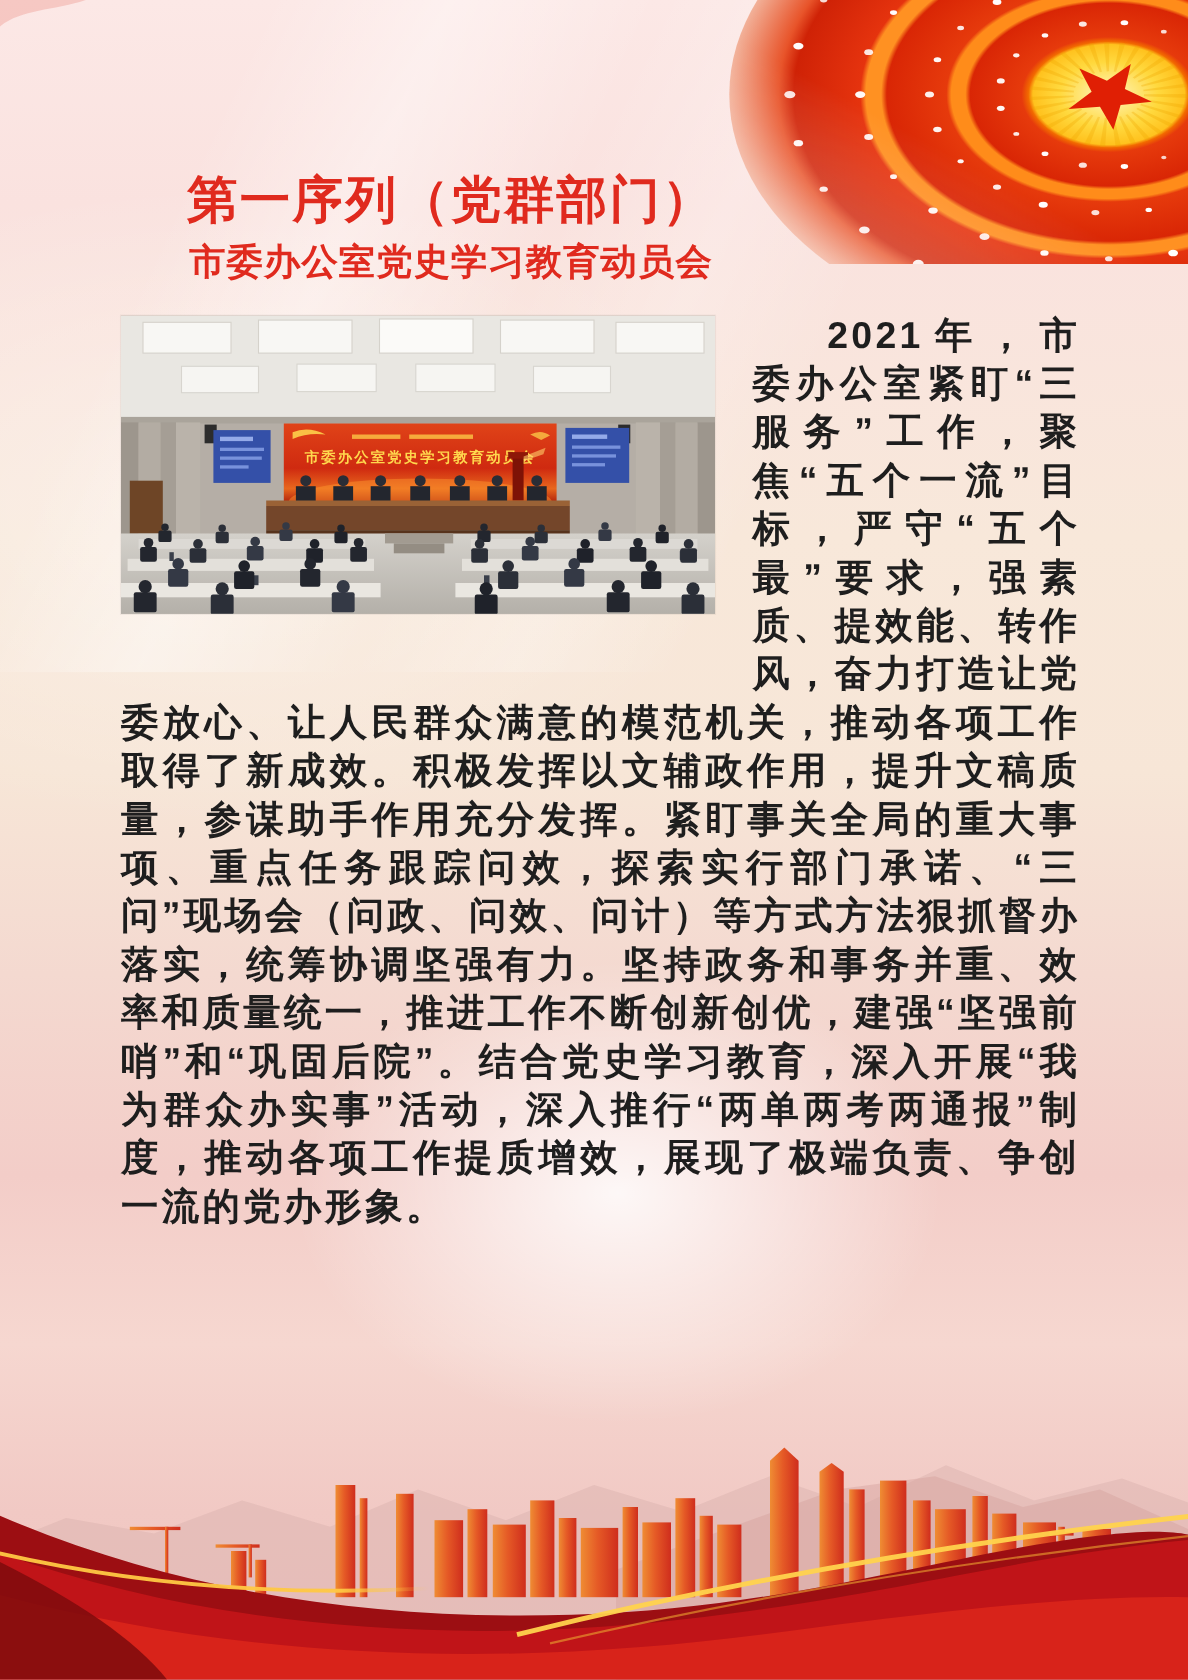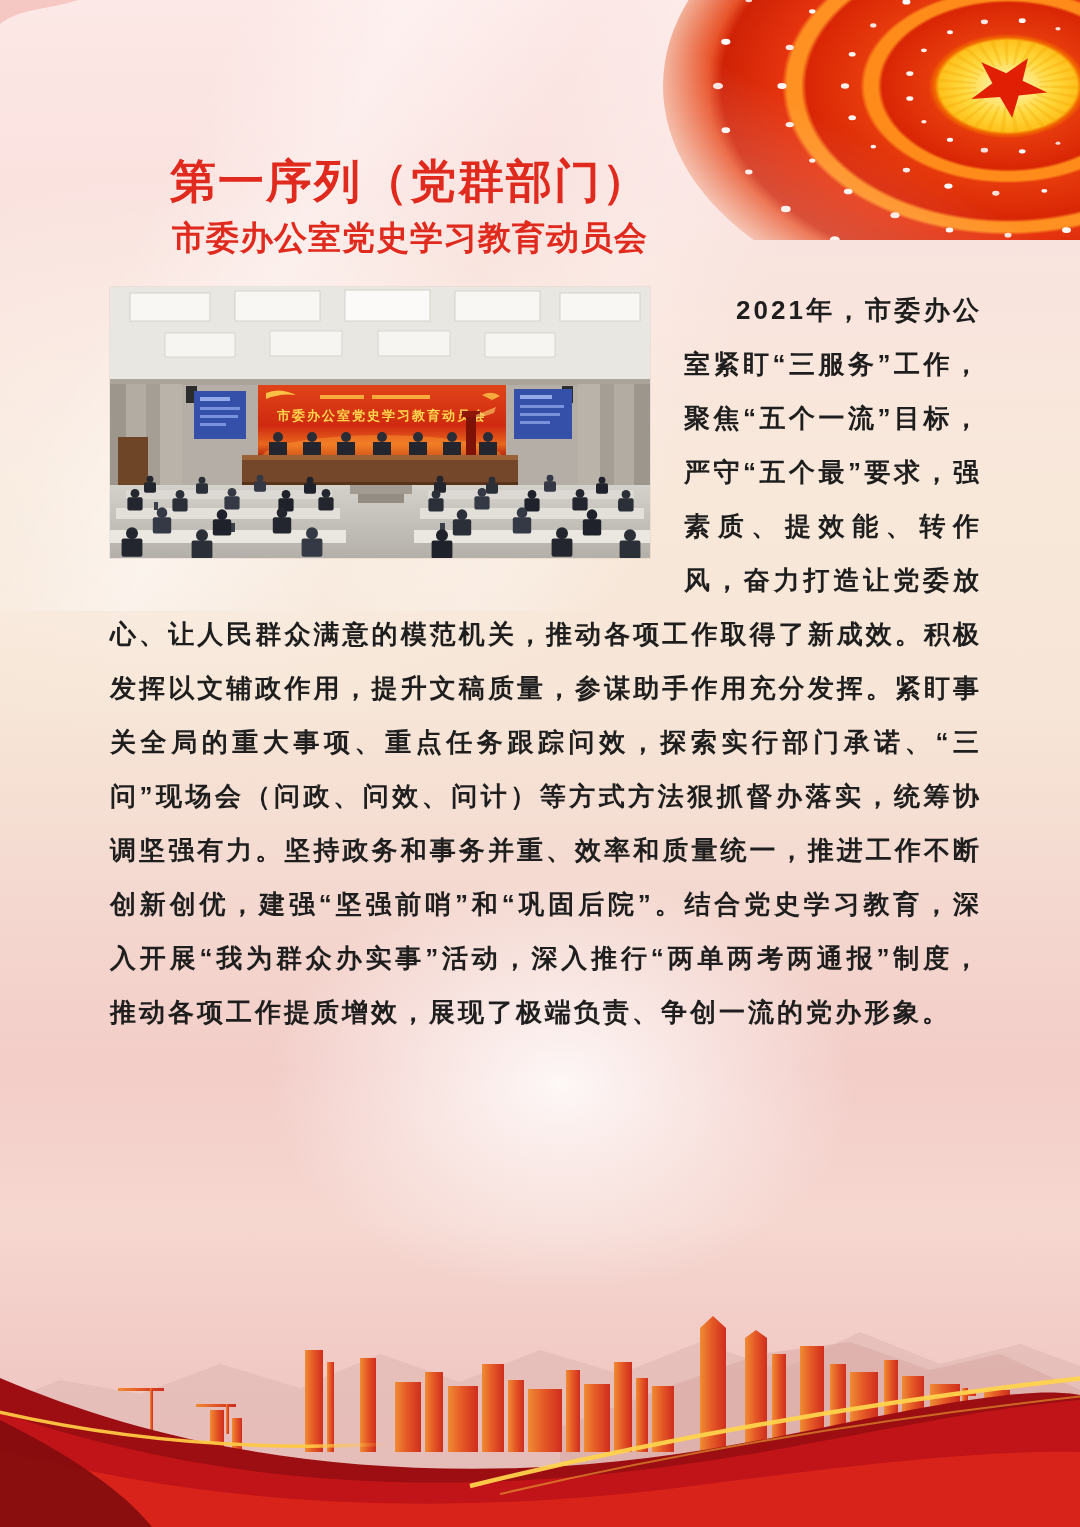--- a/index.html
+++ b/index.html
@@ -16,21 +16,21 @@
     content:"";position:absolute;inset:0 0 60% 0;pointer-events:none;
     background:linear-gradient(115deg, rgba(255,255,255,0) 18%, rgba(255,255,255,.38) 30%, rgba(255,255,255,0) 44%, rgba(255,255,255,.22) 55%, rgba(255,255,255,0) 66%);
   }
   .emblem{position:absolute;top:0;right:0;width:450px;height:240px;}
   .corner-sliver{position:absolute;top:0;left:0;width:90px;height:30px;}
   .header{position:absolute;left:110px;top:152px;width:600px;text-align:center;color:#e02a1e;z-index:5;}
   .title{font-size:46px;font-weight:bold;letter-spacing:2px;line-height:58px;}
   .subtitle{font-size:33px;font-weight:bold;letter-spacing:1px;margin-top:8px;line-height:40px;}
   .article{position:absolute;left:110px;top:283px;width:872px;z-index:5;color:#1e1e1e;}
   .article p{
-    margin:0;font-size:26px;line-height:54px;font-weight:600;letter-spacing:3px;
+    margin:0;font-size:34px;line-height:44px;font-weight:600;letter-spacing:3px;
     text-align:justify;text-justify:inter-ideograph;text-indent:2em;
   }
   .photo-wrap{float:left;width:540px;height:271px;margin:4px 34px 38px 0;
     box-shadow:0 0 0 1px rgba(0,0,0,.05);background:#c7c1b8;}
   .photo-wrap svg{display:block;}
   .banner-text{font:bold 13px "Liberation Sans",sans-serif;fill:#ffd84d;letter-spacing:2px;}
   .bottom-deco{position:absolute;left:0;bottom:0;width:1080px;height:235px;z-index:2;}
 </style>
 </head>
 <body>

